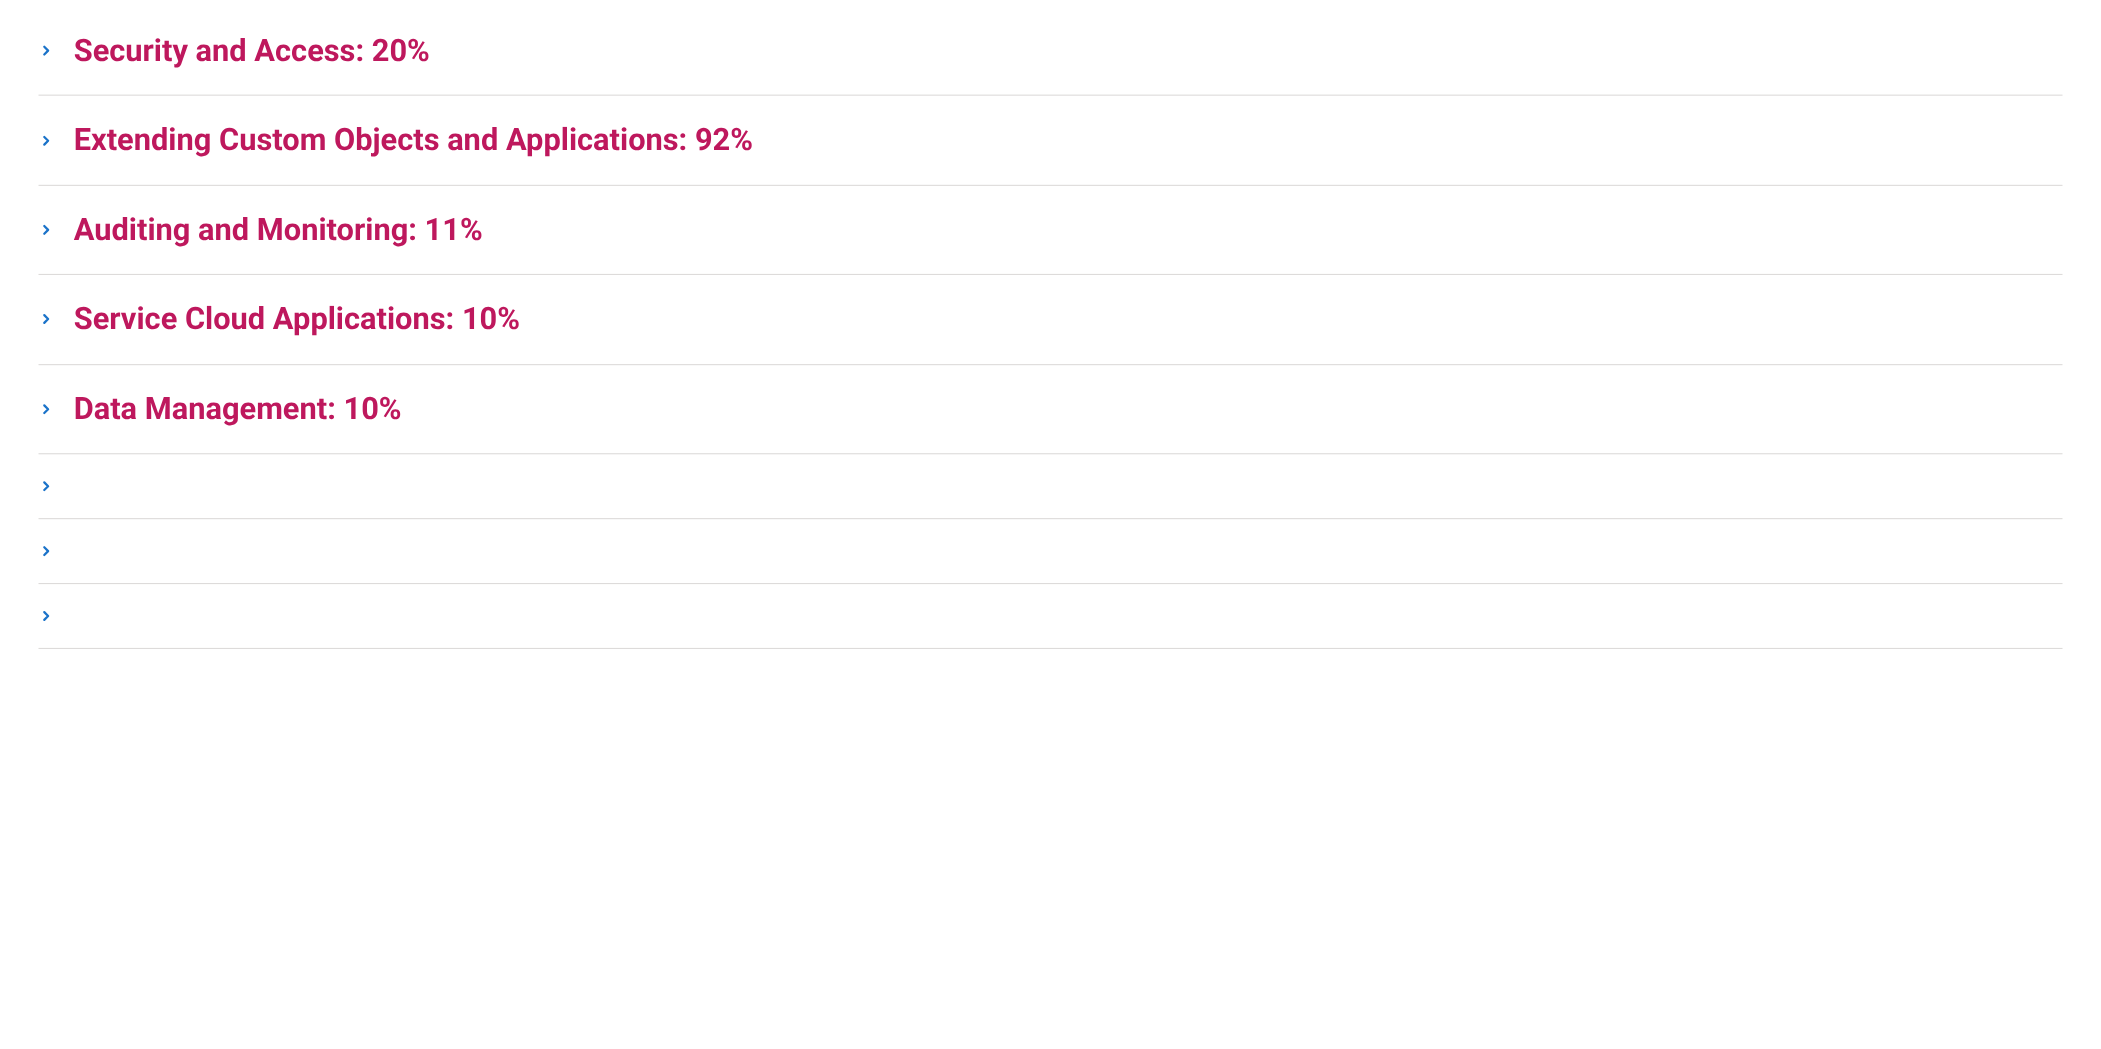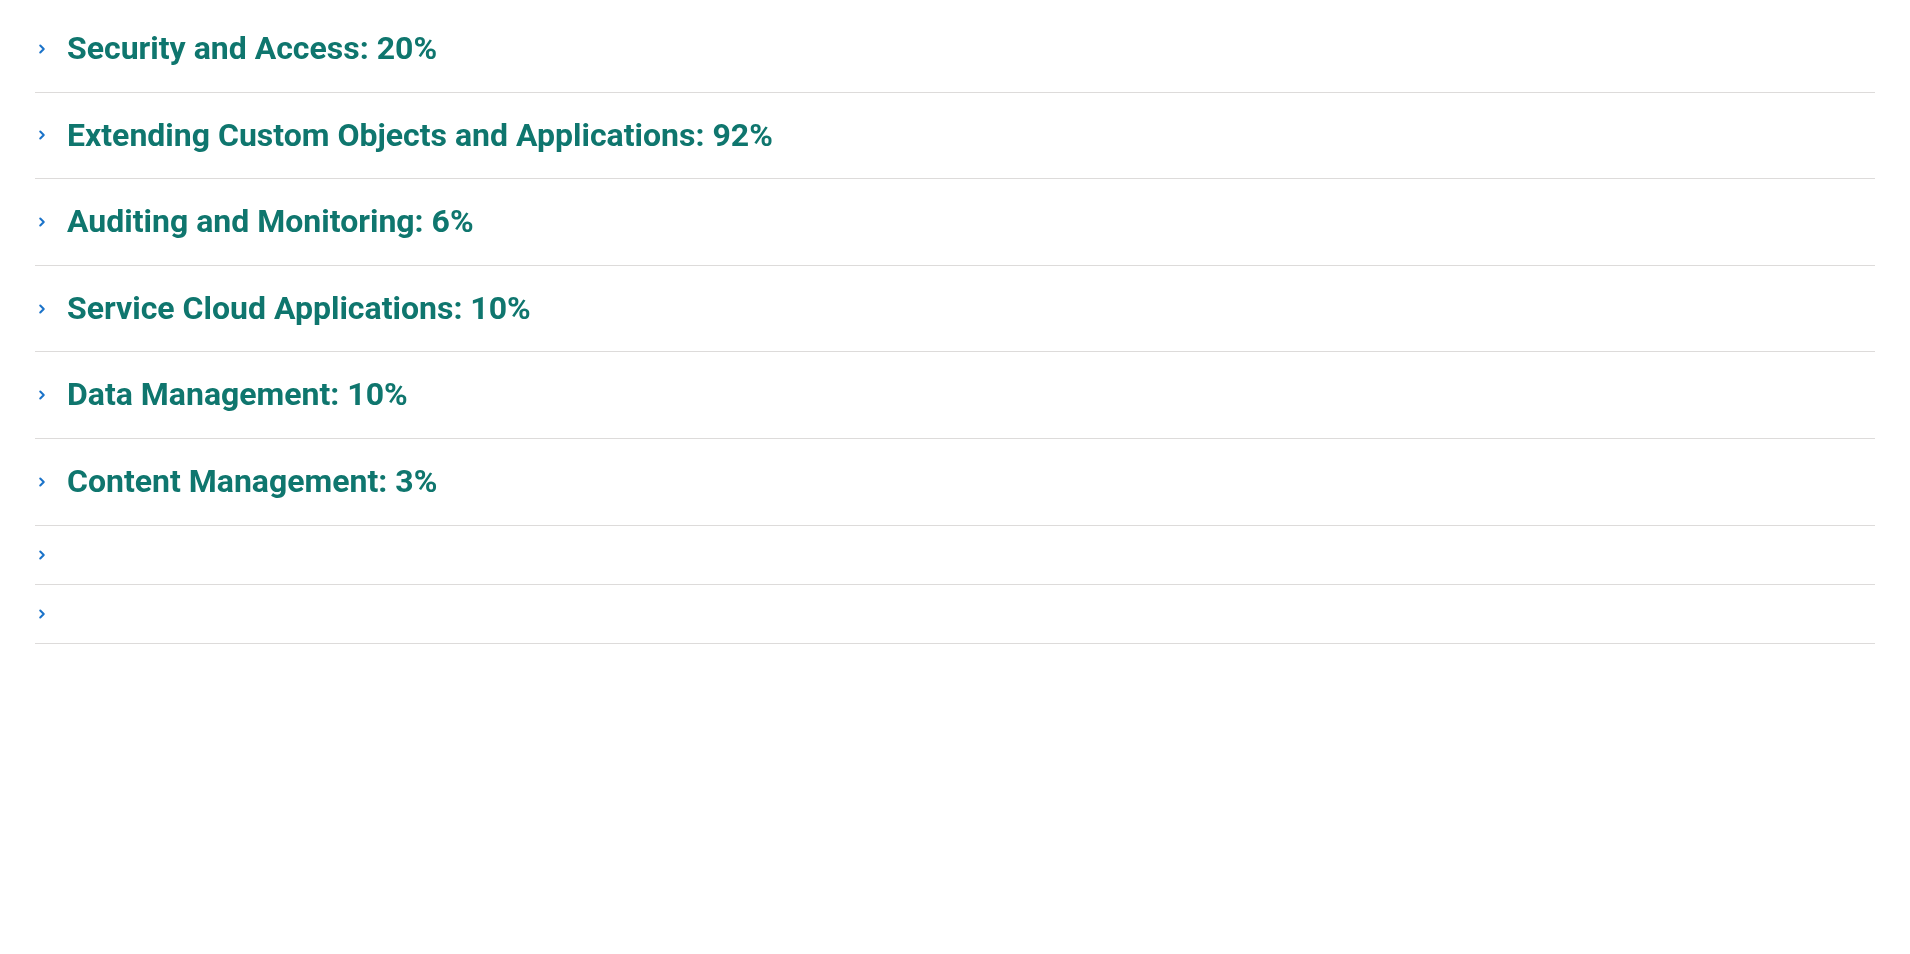--- a/index.html
+++ b/index.html
@@ -30,22 +30,22 @@
       height: 14px;
       margin-right: 18px;
       flex-shrink: 0;
     }
     .chevron svg {
       width: 100%;
       height: 100%;
       display: block;
     }
     .accordion-label {
-      color: #0f766e;
-      font-size: 32px;
+      color: #be185d;
+      font-size: 28px;
       font-weight: 700;
       line-height: 1.3;
     }
   </style>
 </head>
 <body>
 
 <div class="accordion-list">
 
   <div class="accordion-item">
@@ -65,21 +65,21 @@
     </span>
     <span class="accordion-label">Extending Custom Objects and Applications: 92%</span>
   </div>
 
   <div class="accordion-item">
     <span class="chevron">
       <svg viewBox="0 0 24 24" fill="none" stroke="#1b73c9" stroke-width="3.5" stroke-linecap="round" stroke-linejoin="round">
           <polyline points="9 18 15 12 9 6"></polyline>
         </svg>
     </span>
-    <span class="accordion-label">Auditing and Monitoring: 6%</span>
+    <span class="accordion-label">Auditing and Monitoring: 11%</span>
   </div>
 
 
   <div class="accordion-item">
     <span class="chevron">
       <svg viewBox="0 0 24 24" fill="none" stroke="#1b73c9" stroke-width="3.5" stroke-linecap="round" stroke-linejoin="round">
           <polyline points="9 18 15 12 9 6"></polyline>
         </svg>
     </span>
     <span class="accordion-label">Service Cloud Applications: 10%</span>
@@ -93,21 +93,20 @@
     </span>
     <span class="accordion-label">Data Management: 10%</span>
   </div>
 
   <div class="accordion-item">
     <span class="chevron">
       <svg viewBox="0 0 24 24" fill="none" stroke="#1b73c9" stroke-width="3.5" stroke-linecap="round" stroke-linejoin="round">
           <polyline points="9 18 15 12 9 6"></polyline>
         </svg>
     </span>
-    <span class="accordion-label">Content Management: 3%</span>
   </div>
 
   <div class="accordion-item">
     <span class="chevron">
       <svg viewBox="0 0 24 24" fill="none" stroke="#1b73c9" stroke-width="3.5" stroke-linecap="round" stroke-linejoin="round">
           <polyline points="9 18 15 12 9 6"></polyline>
         </svg>
     </span>
   </div>
 

